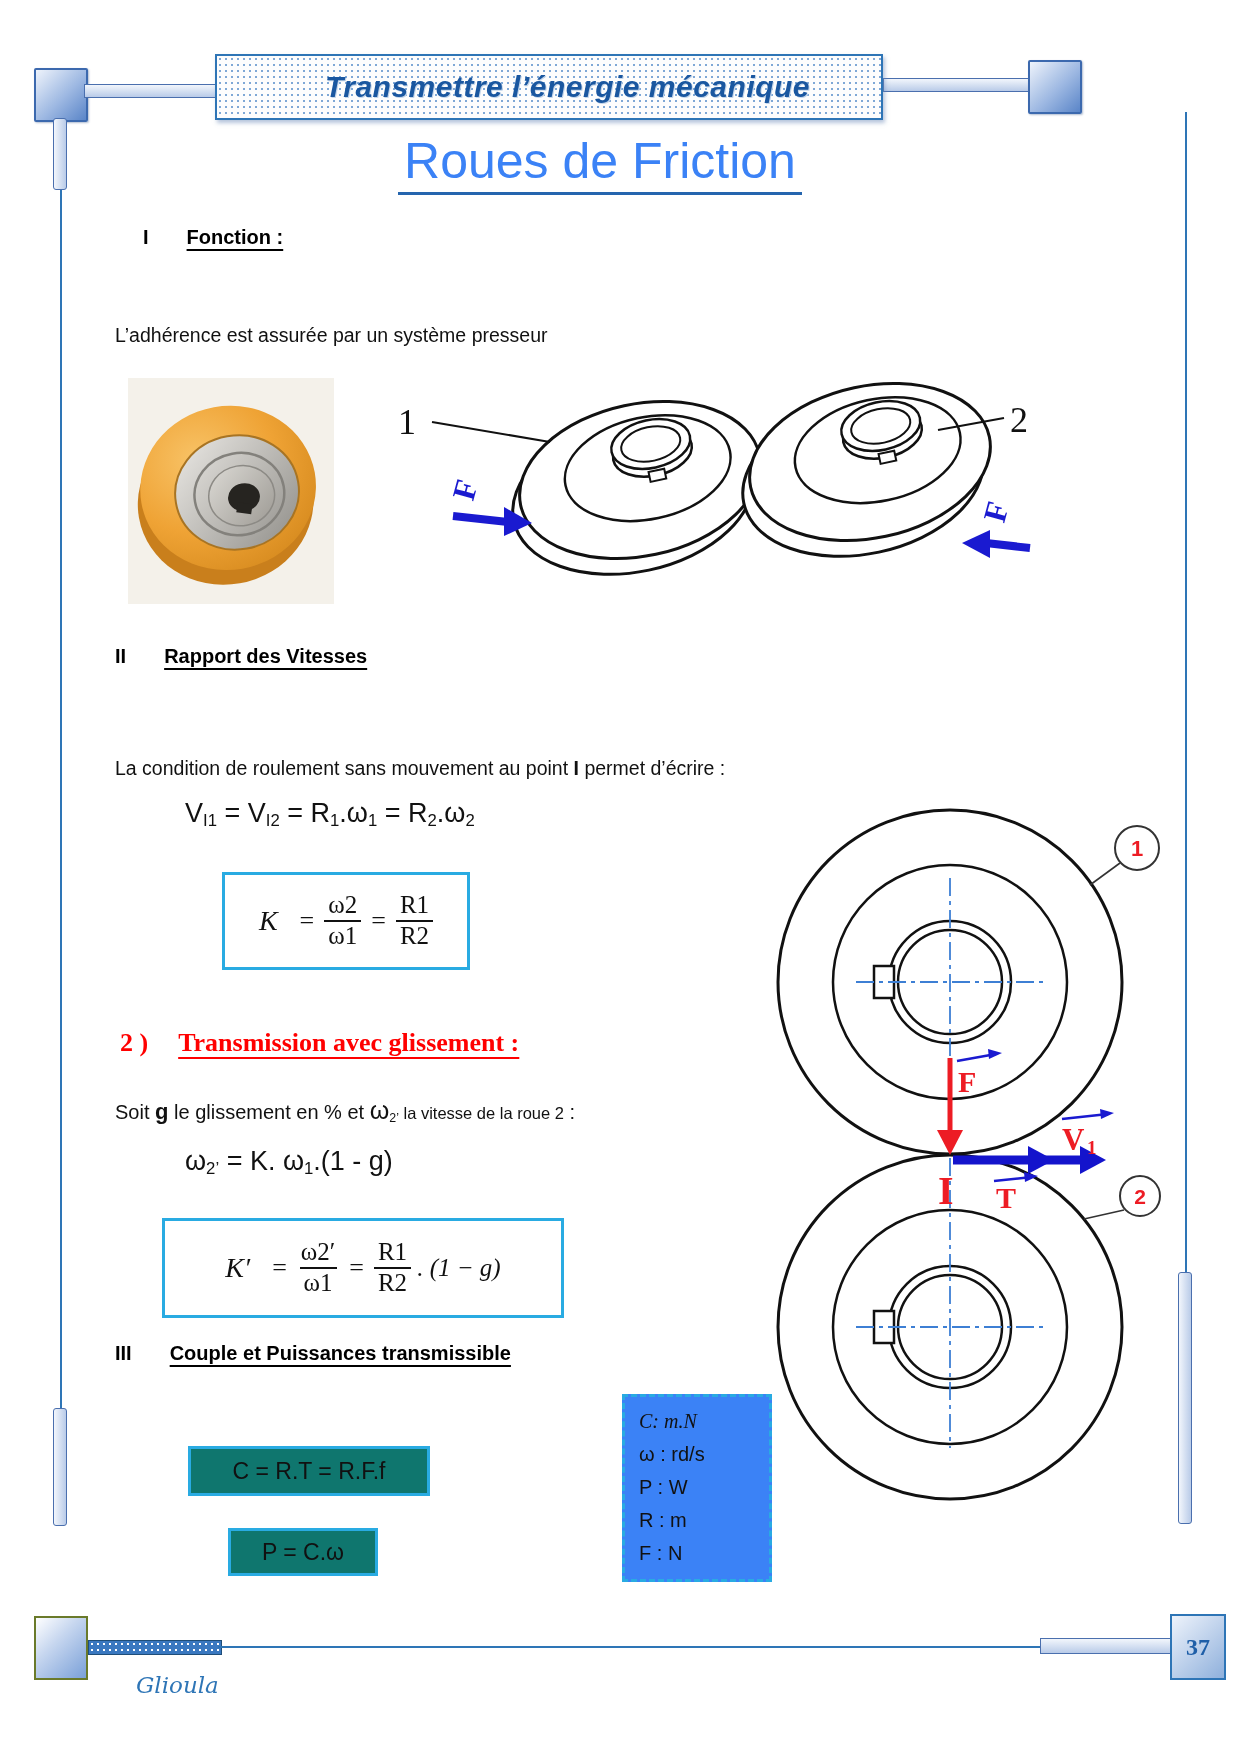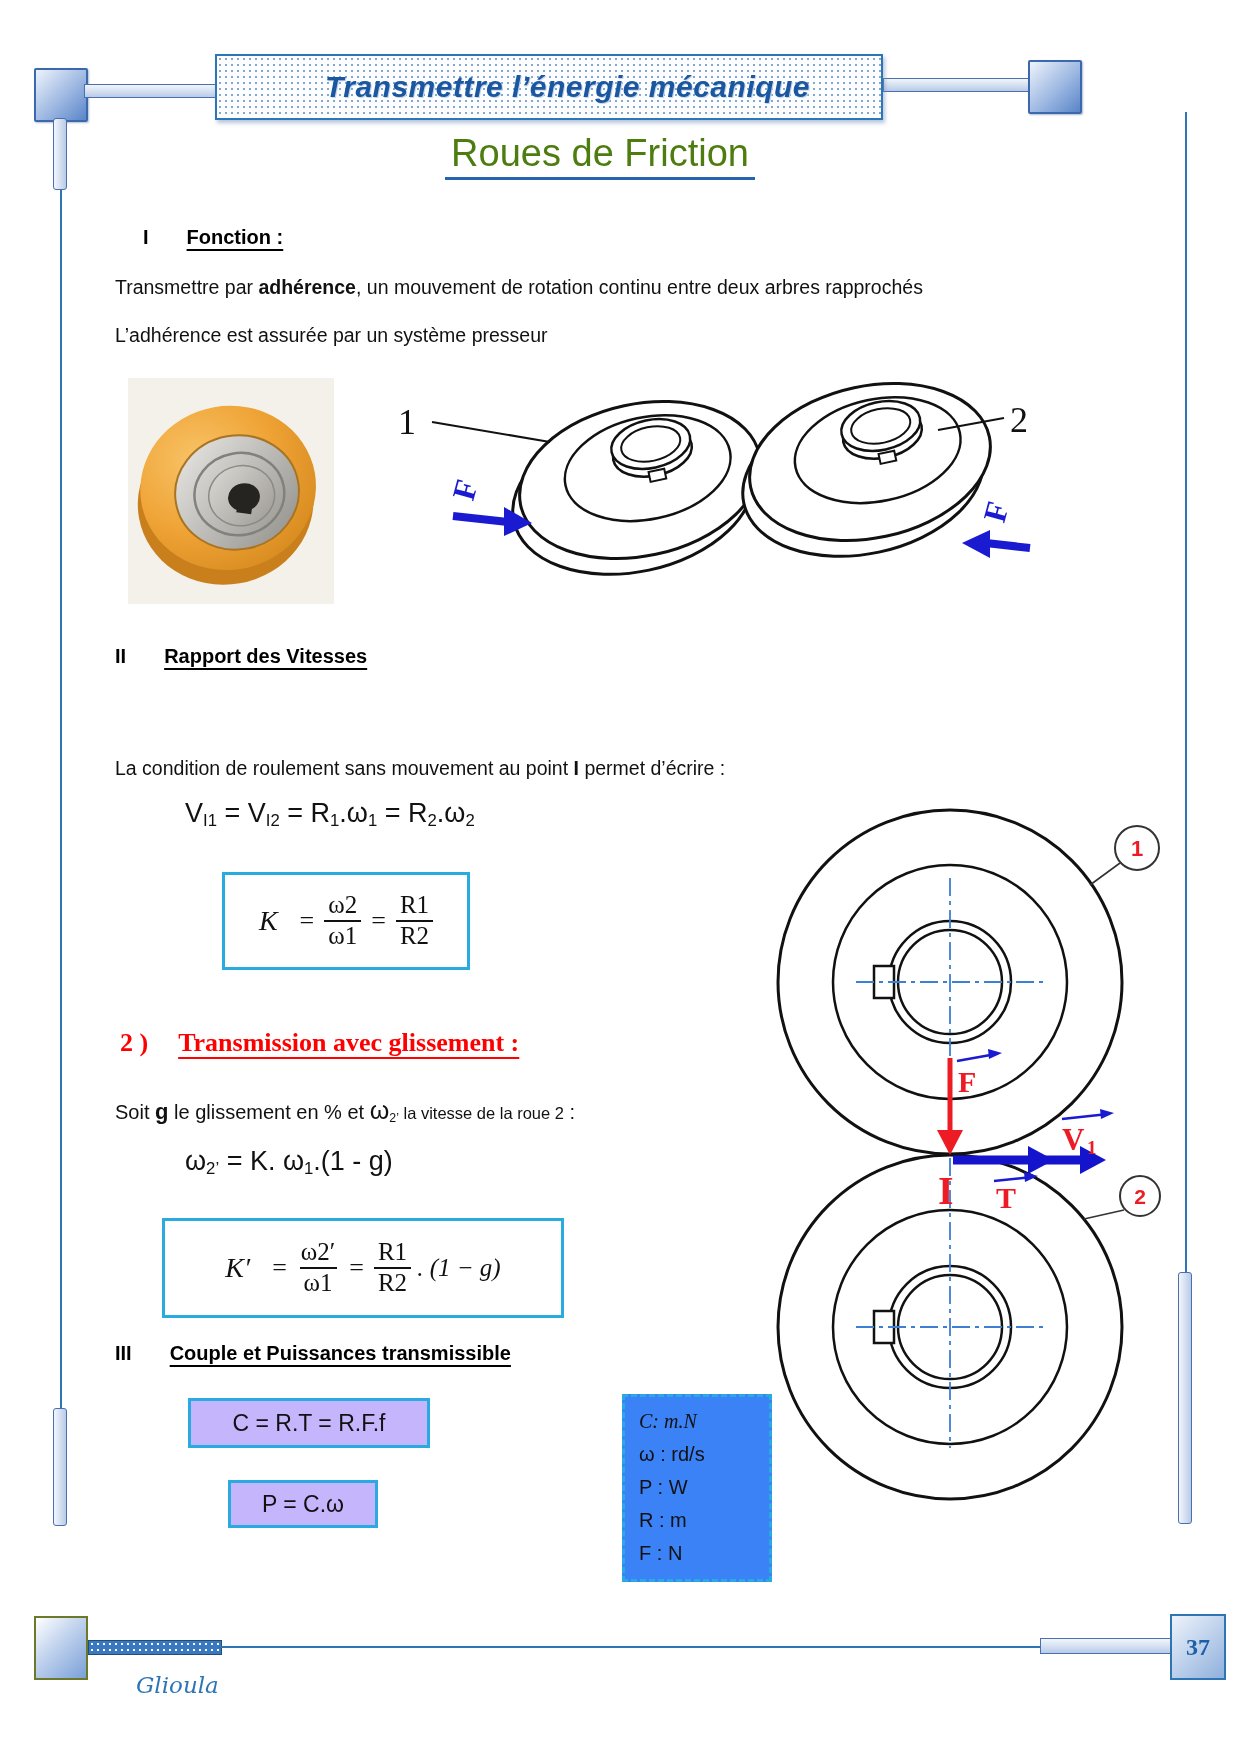--- a/index.html
+++ b/index.html
@@ -24,40 +24,40 @@
   
   .banner{width:668px;height:66px;border:2px solid #2e75b6;box-sizing:border-box;
           background-color:#fdfdfd;
           background-image:radial-gradient(circle,#7fa8d6 1.1px,transparent 1.4px);
           background-size:6px 6px;
           display:flex;align-items:center;justify-content:center;
           box-shadow:2px 3px 4px rgba(110,140,185,.5);padding-left:37px;}
   .banner span{font-weight:bold;font-style:italic;font-size:30px;color:#1a57a0;
           text-shadow:1px 1px 0 #c3d5ea;letter-spacing:.5px;}
   .doc-title{width:500px;text-align:center;}
-  .doc-title span{font-size:38px;color:#4d7c0f;border-bottom:3px solid #2565ae;padding:0 6px 3px 6px;}
+  .doc-title span{font-size:50px;color:#3b82f6;border-bottom:3px solid #2565ae;padding:0 6px 3px 6px;}
   
   .h-black{font-weight:bold;font-size:20px;color:#000;}
   .h-black .hd{margin-left:38px;text-decoration:underline;text-decoration-thickness:2px;text-underline-offset:5px;}
   .h-red{font-family:"Liberation Serif",serif;font-weight:bold;font-size:26px;color:#ff0000;}
   .h-red .hd{margin-left:30px;text-decoration:underline;text-decoration-thickness:2px;text-underline-offset:6px;text-decoration-color:#ff0000;}
   .para{font-size:19.5px;color:#111;}
   .sub{font-size:62%;vertical-align:-0.22em;}
   .eq{font-size:27px;color:#111;}
   
   .fbox{border:3px solid #29abe2;background:#fff;display:flex;align-items:center;justify-content:center;
         font-family:"Liberation Serif",serif;box-sizing:border-box;}
   .fbox .lhs{font-style:italic;font-size:28px;margin-right:12px;}
   .fbox .eqs{font-size:26px;margin:0 10px;}
   .frac{display:inline-flex;flex-direction:column;align-items:center;font-size:25px;line-height:1.15;}
   .frac .den{border-top:2px solid #111;padding:0 4px;}
   .frac .num{padding:0 4px;}
   .fbox .tail{font-size:25px;margin-left:6px;font-style:italic;}
-  .simplebox{border:3px solid #29abe2;background:#c4b5fd;display:flex;align-items:center;justify-content:center;
-        font-size:23px;box-sizing:border-box;}
+  .simplebox{border:3px solid #29abe2;background:#0f766e;display:flex;align-items:center;justify-content:center;
+        font-size:23px;box-sizing:border-box;margin-top:48px;}
   .unitsbox{border:3px dashed #29abe2;box-sizing:border-box;padding:8px 14px;
         font-size:20px;line-height:33px;background:#3b82f6;}
   .unitsbox .u-first{font-family:"Liberation Serif",serif;font-style:italic;}
   .signature{font-family:"DejaVu Serif",serif;font-style:italic;font-size:23px;color:#2e75b6;}
 </style>
 </head>
 <body>
 
 <div id="page">
 
@@ -82,23 +82,20 @@
   <div class="abs banner" style="left:215px;top:54px;">
     <span>Transmettre l’énergie mécanique</span>
   </div>
 
   <div class="abs doc-title" style="left:350px;top:132px;">
     <span>Roues de Friction</span>
   </div>
 
   <div class="abs h-black" style="left:115px;top:226px;margin-left:28px;">
     <span>I</span><span class="hd">Fonction :</span>
-  </div>
-  <div class="abs para" style="left:115px;top:276px;width:900px;">
-    <span>Transmettre par </span><b>adhérence</b><span>, un mouvement de rotation continu entre deux arbres rapprochés</span>
   </div>
   <div class="abs para" style="left:115px;top:324px;width:900px;">L’adhérence est assurée par un système presseur</div>
 
   <svg class="abs" style="left:128px;top:378px;" width="206" height="226" viewBox="0 0 206 226">
     <defs>
       <radialGradient id="gO" cx="35%" cy="30%" r="80%">
         <stop offset="0%" stop-color="#f8c367"></stop>
           <stop offset="55%" stop-color="#efa335"></stop>
           <stop offset="100%" stop-color="#d68a1e"></stop>
       </radialGradient>

